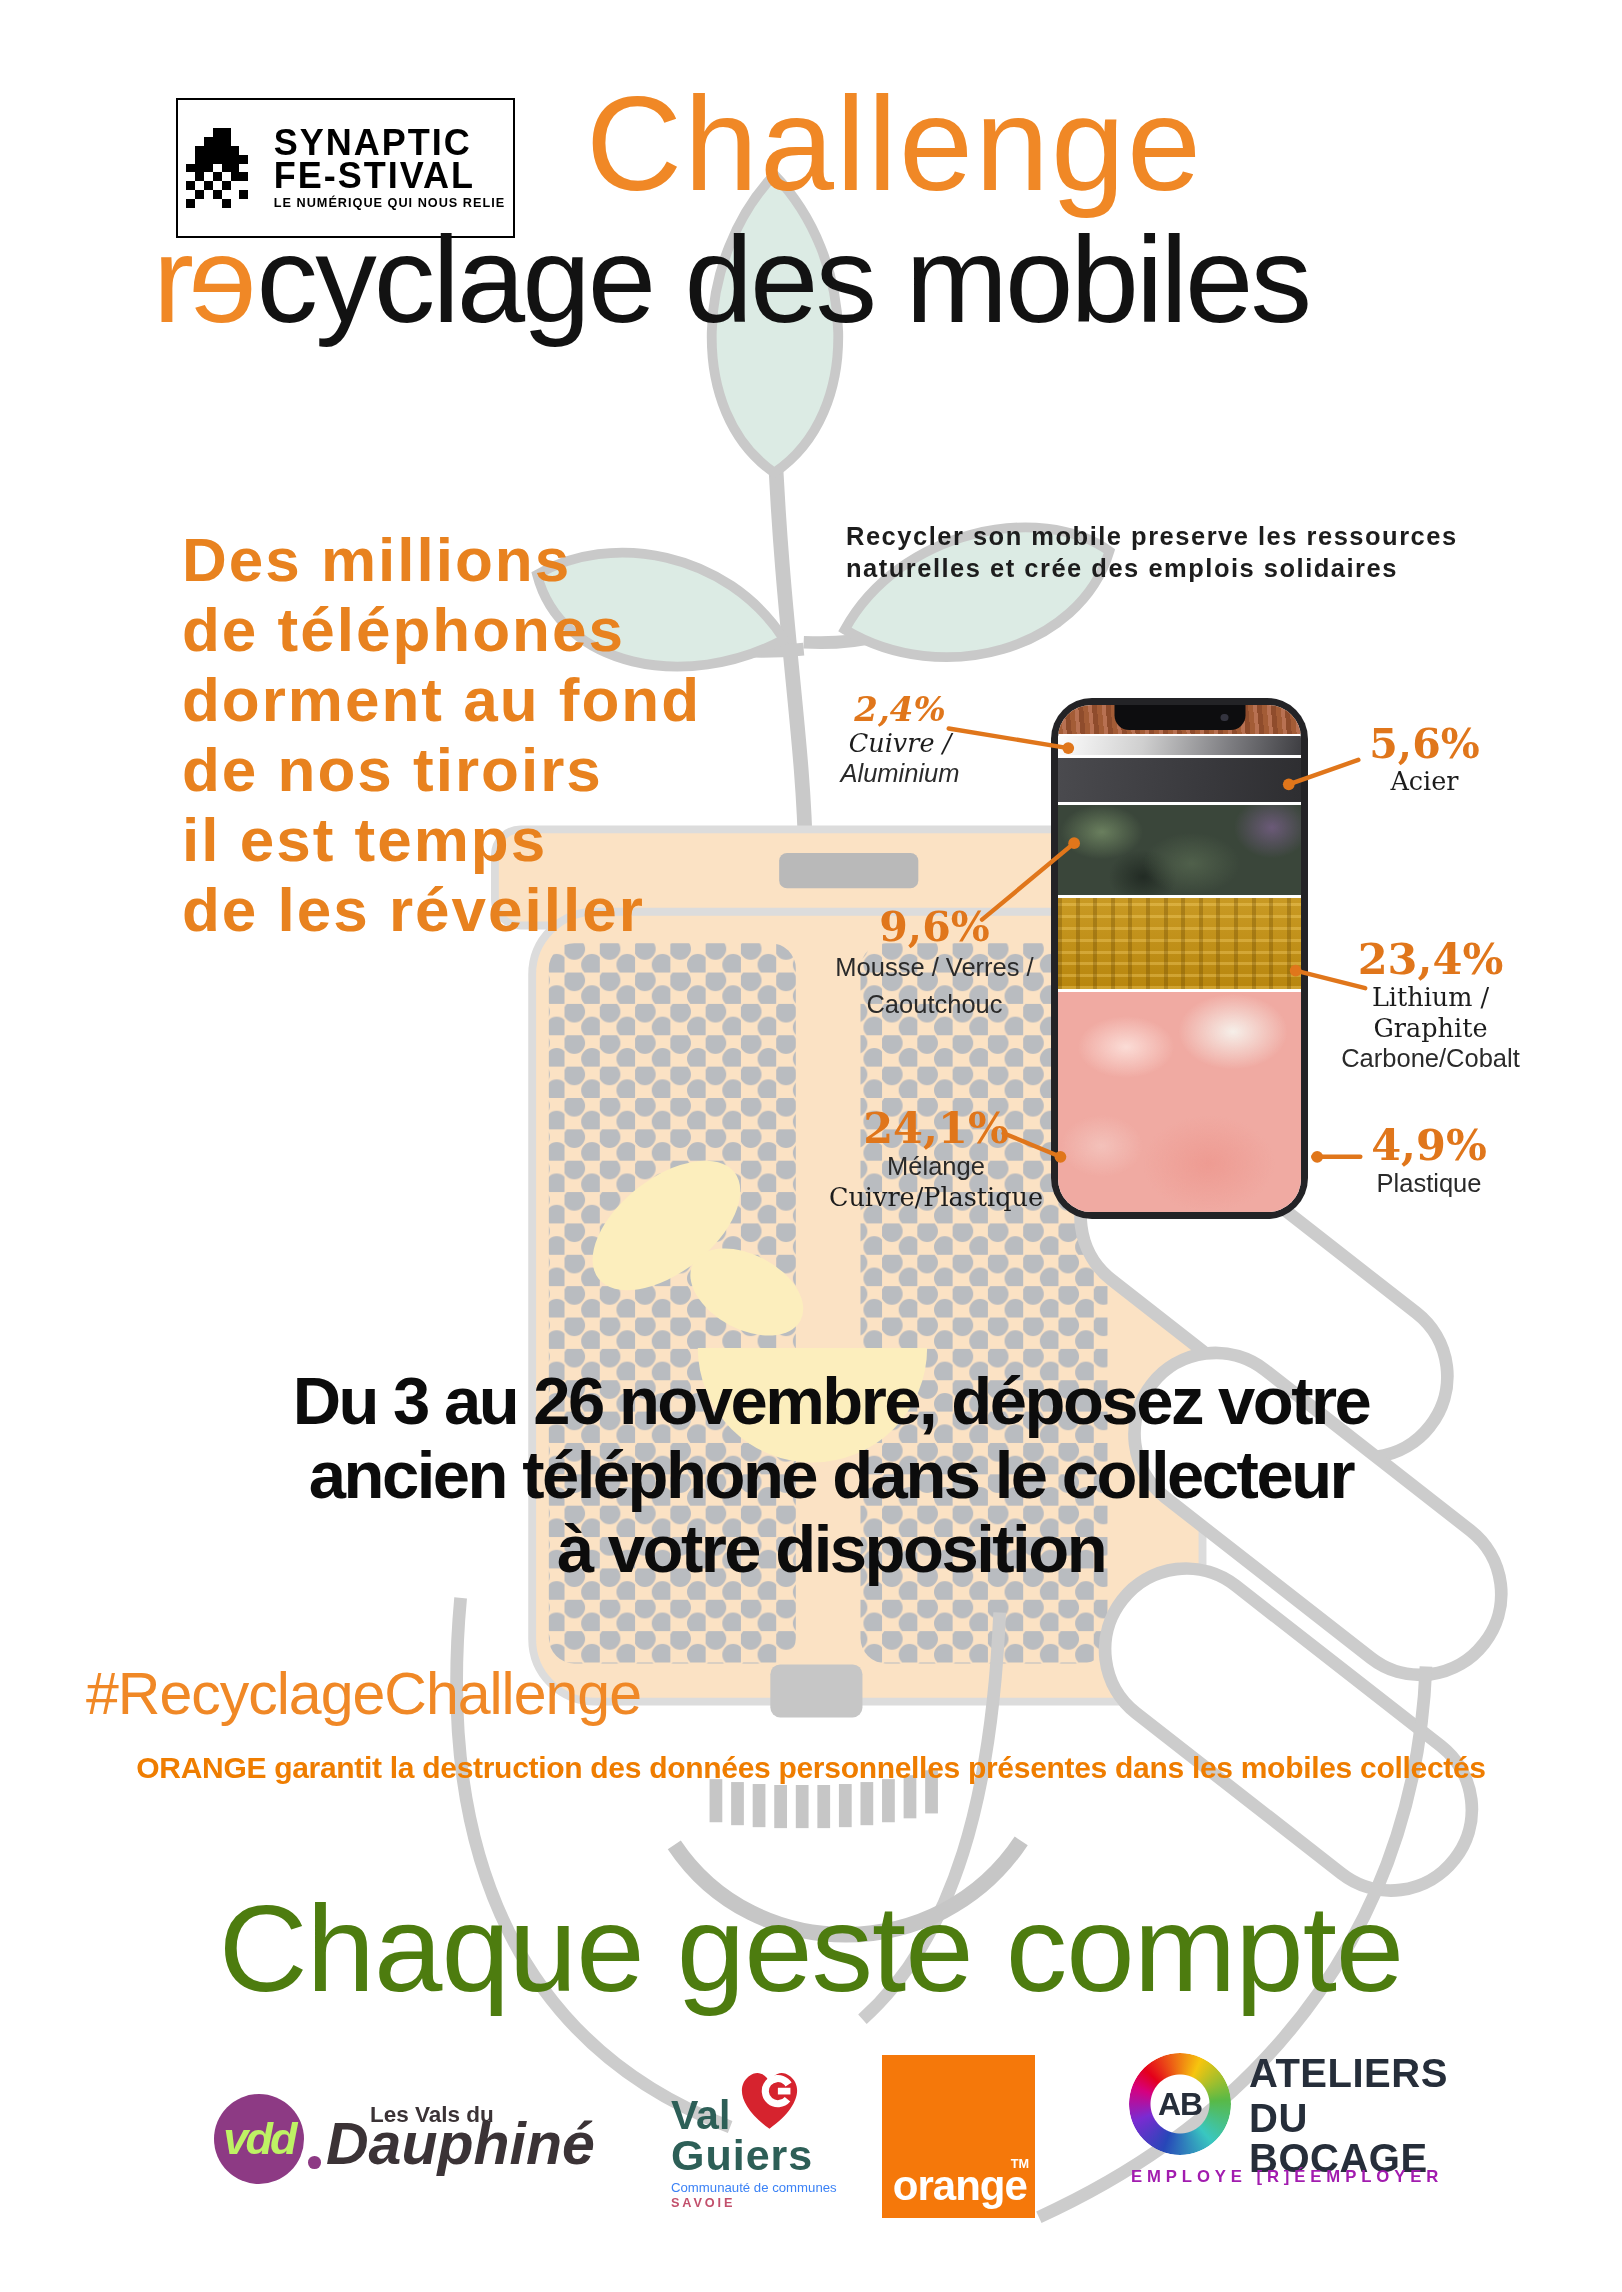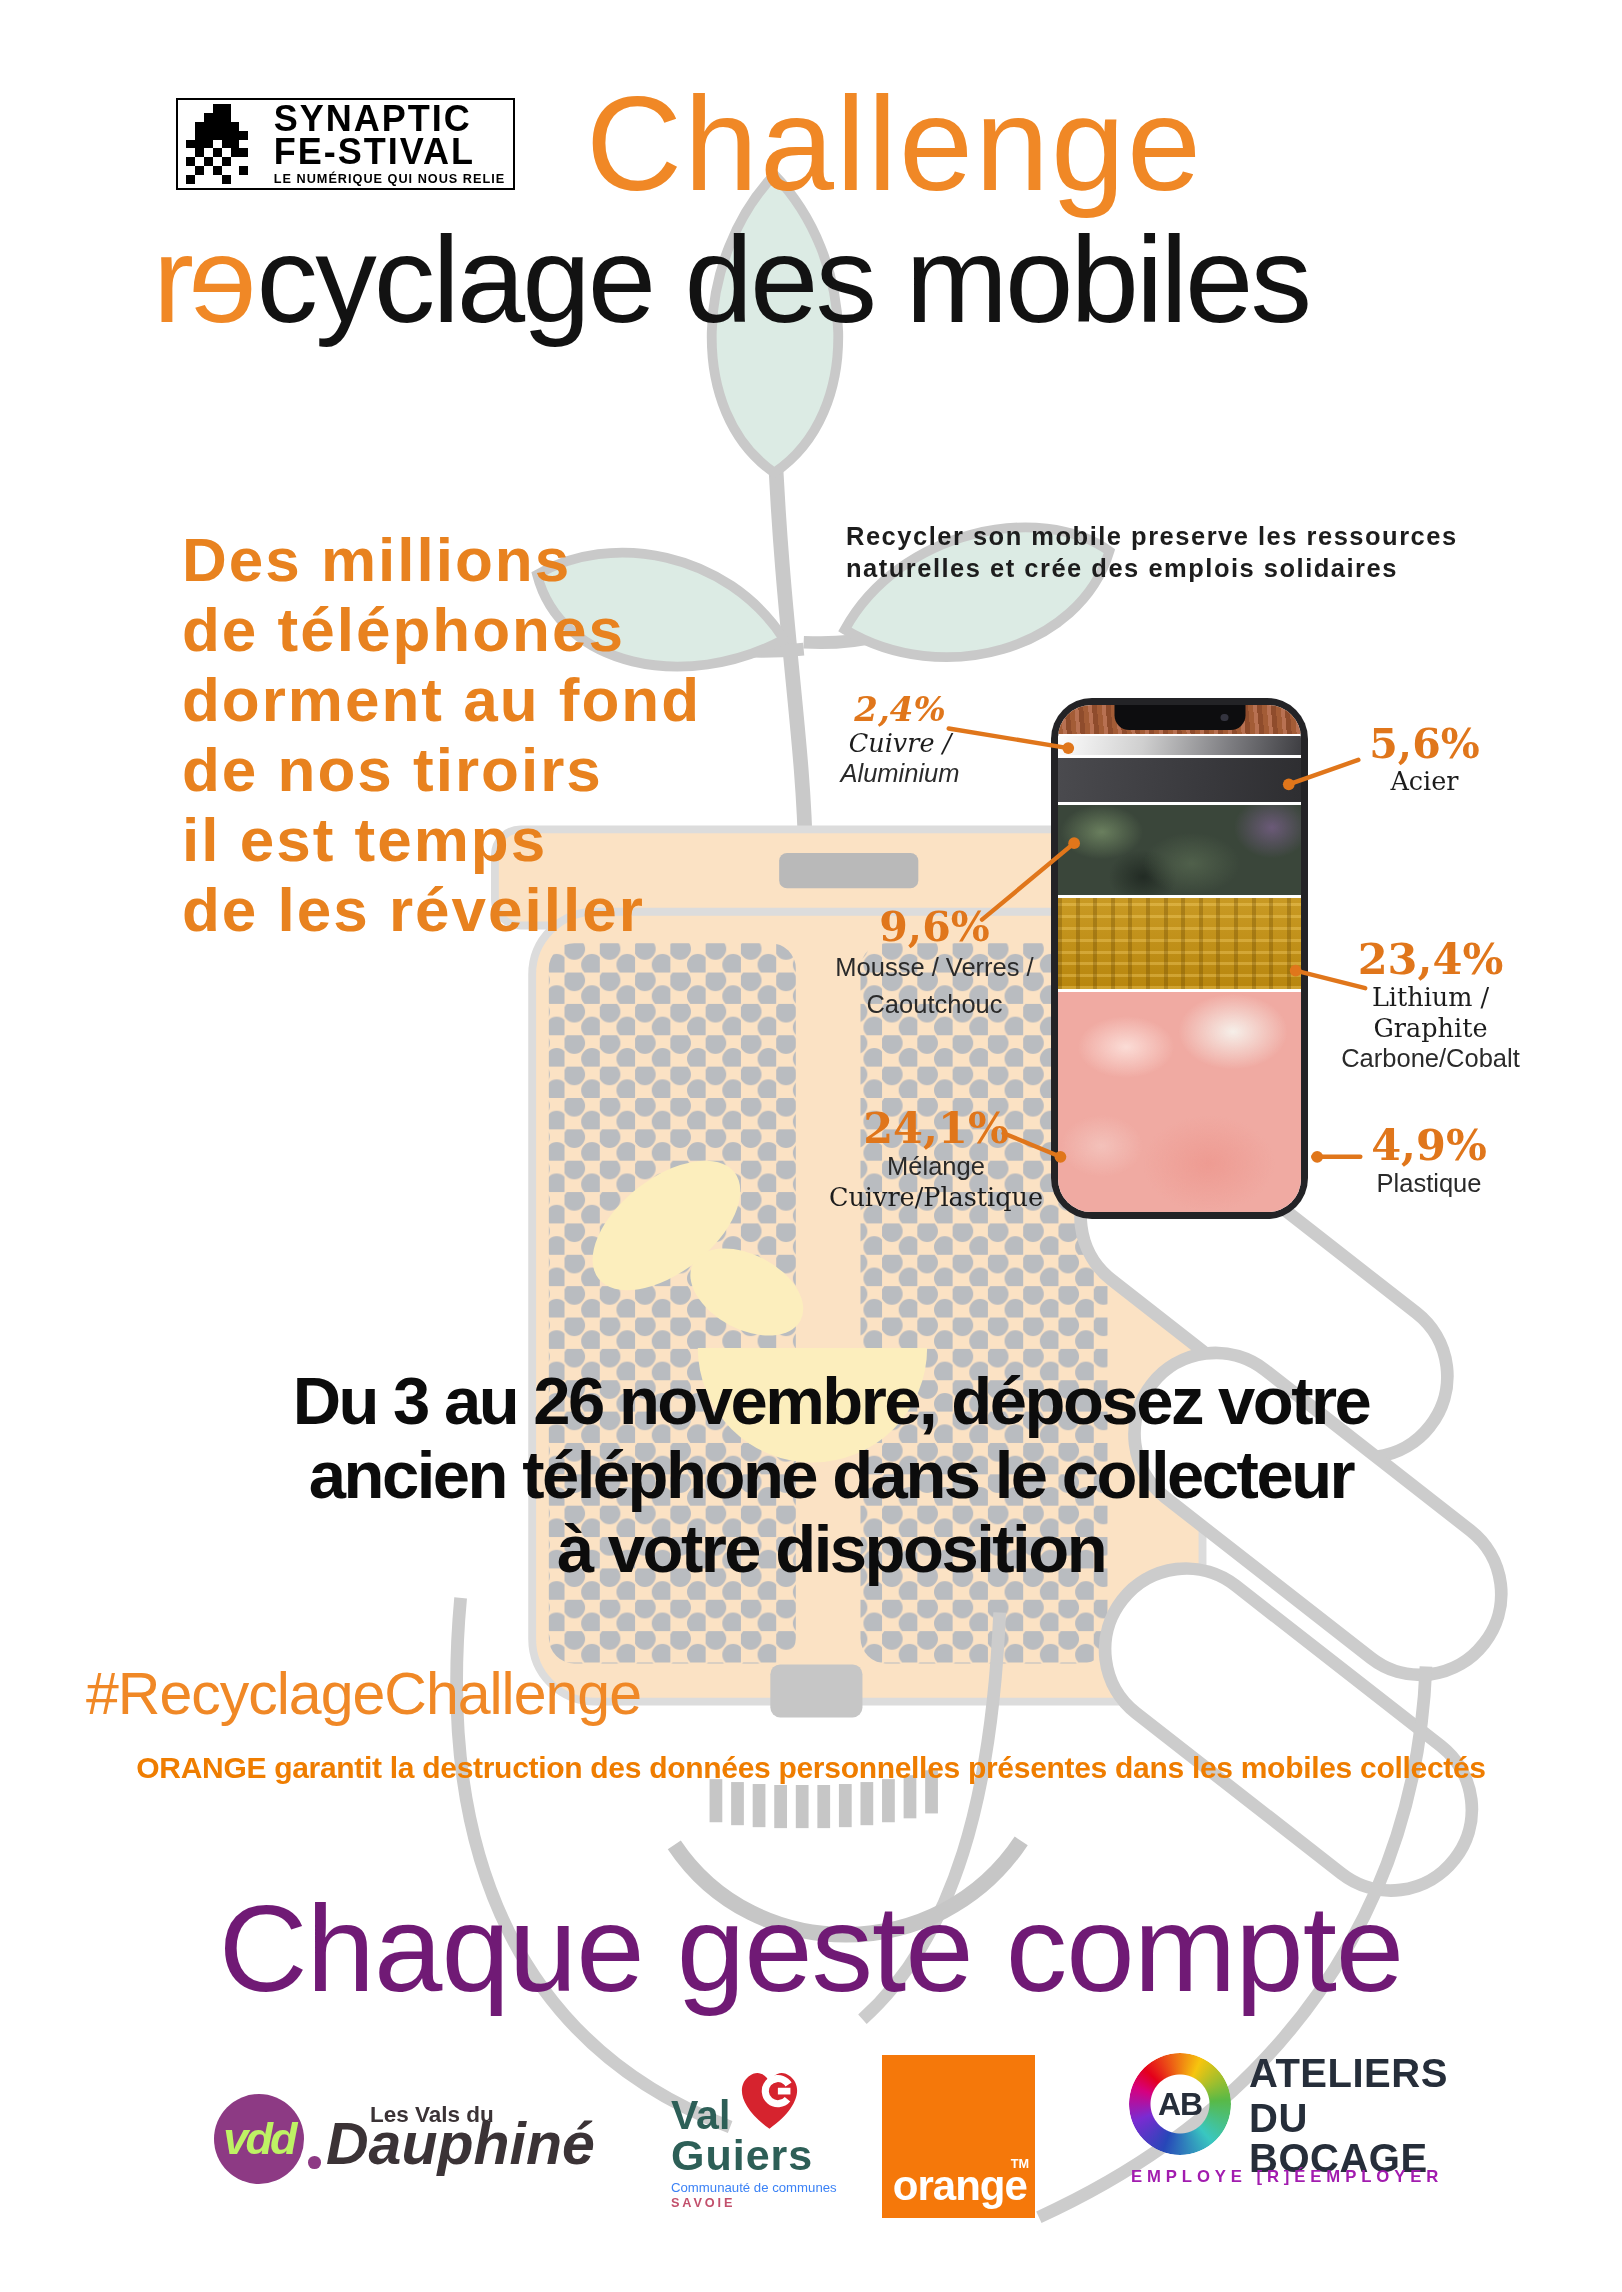--- a/index.html
+++ b/index.html
@@ -2,21 +2,21 @@
 <html><head>
 <meta charset="utf-8">
 <style>
   html,body{margin:0;padding:0;background:#ffffff;}
   .poster{position:relative;width:1622px;height:2293px;background:#ffffff;overflow:hidden;
           font-family:"Liberation Sans",sans-serif;color:#111;}
   svg.wm{position:absolute;left:0;top:0;z-index:0;}
   svg.connectors{position:absolute;left:0;top:0;z-index:3;pointer-events:none;}
 
   
-  .logo-box{position:absolute;left:176px;top:98px;width:339px;height:92px;border:2.9px solid #000;
+  .logo-box{position:absolute;left:176px;top:98px;width:339px;height:140px;border:2.9px solid #000;
             background:#fff;display:flex;align-items:center;gap:7.8px;padding:4.9px 7.8px;box-sizing:border-box;z-index:2;}
   .logo-text{flex:1;line-height:1;}
   .logo-l1,.logo-l2{font-weight:800;font-size:36px;letter-spacing:2px;color:#000;line-height:.92;}
   .logo-tag{font-size:12.7px;font-weight:700;letter-spacing:1px;color:#000;margin-top:4.9px;white-space:nowrap;}
   .title{position:absolute;left:586px;top:78px;font-size:133px;line-height:1;color:#f08826;letter-spacing:2px;z-index:2;}
   .subtitle{position:absolute;left:153px;top:218px;font-size:123px;line-height:1;color:#121212;
             letter-spacing:-2.9px;white-space:nowrap;z-index:2;}
   .subtitle .oc{color:#f08826;}
   .flip{display:inline-block;transform:scaleX(-1);}
 
@@ -67,21 +67,21 @@
   #lbl4{left:1325px;top:937px;width:211px;} #lbl4 .pct{font-size:43px;}
   #lbl5{left:828px;top:1106px;width:216px;} #lbl5 .pct{font-size:43px;}
   #lbl6{left:1348px;top:1123px;width:162px;}#lbl6 .pct{font-size:43px;}
 
   
   .cta{position:absolute;left:0;right:0;top:1364px;text-align:center;font-size:67px;font-weight:700;
        color:#0c0c0c;letter-spacing:-2.5px;line-height:74px;white-space:pre-line;z-index:2;padding-left:40px;}
   .hashtag{position:absolute;left:86px;top:1660px;font-size:59px;color:#f08826;letter-spacing:-1px;z-index:2;}
   .guarantee{position:absolute;left:0;right:0;top:1751px;text-align:center;font-size:30px;font-weight:700;
              color:#ef7d00;letter-spacing:-0.3px;z-index:2;}
-  .slogan{position:absolute;left:0;right:0;top:1878px;text-align:center;font-size:123px;color:#701a75;
+  .slogan{position:absolute;left:0;right:0;top:1878px;text-align:center;font-size:123px;color:#4d7c0f;
           letter-spacing:-1px;z-index:2;}
 
   
   .vdd{position:absolute;left:214px;top:2094px;width:392px;height:108px;z-index:2;}
   .vdd-circle{position:absolute;left:0;top:0;width:90px;height:90px;border-radius:50%;background:#8d3a84;
               color:#bef264;display:flex;align-items:center;justify-content:center;
               font-style:italic;font-weight:700;font-size:45px;letter-spacing:-2.9px;}
   .vdd-dot{position:absolute;left:94px;top:62px;width:12.7px;height:12.7px;border-radius:50%;background:#8d3a84;}
   .vdd-small{position:absolute;left:156px;top:7.8px;font-size:22.5px;font-weight:700;color:#3b3336;}
   .vdd-name{position:absolute;left:112px;top:15.7px;font-size:59px;font-style:italic;font-weight:700;color:#3b3336;}

